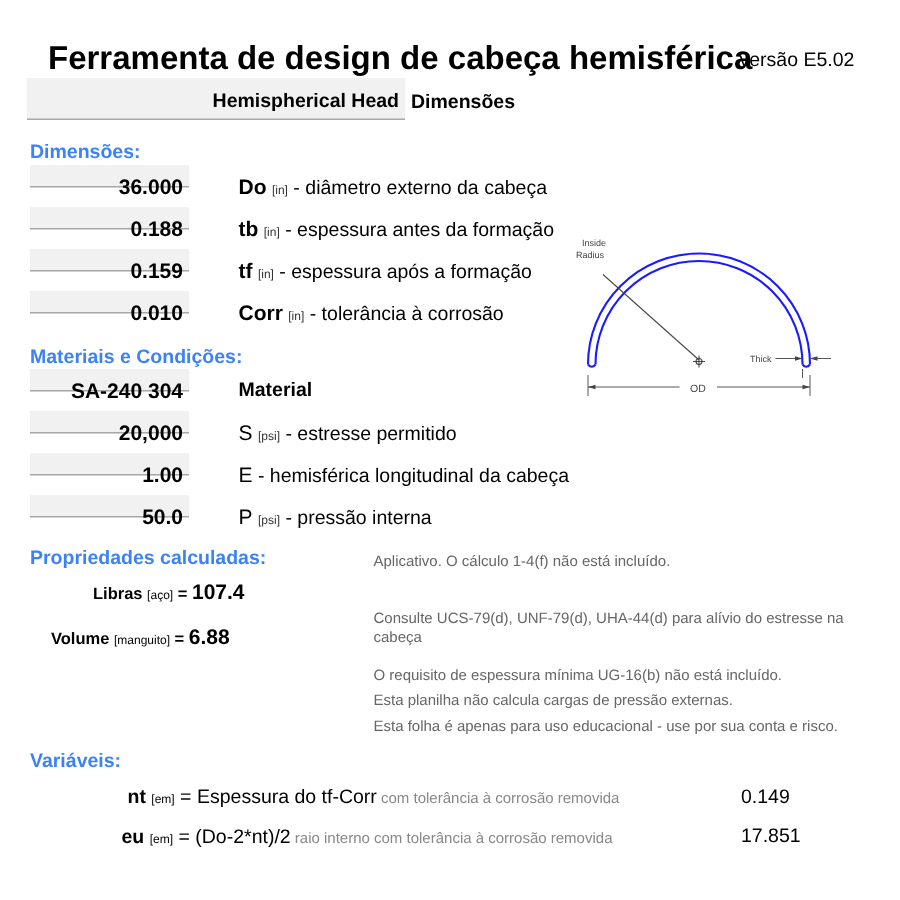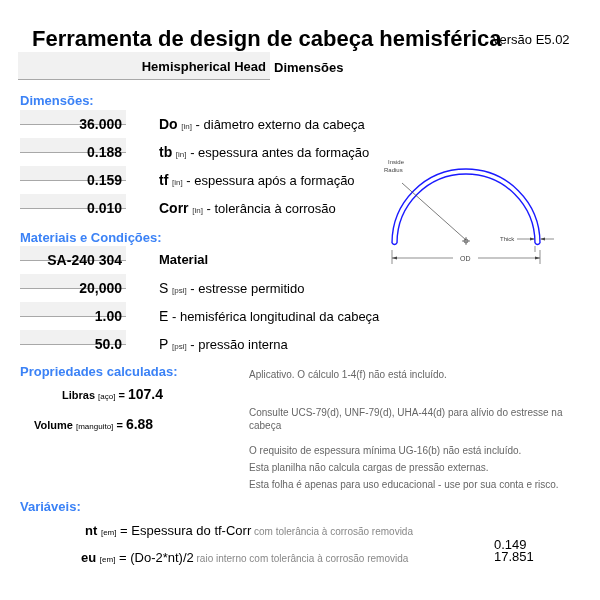--- a/index.html
+++ b/index.html
@@ -78,21 +78,21 @@
 <div class="note" style="top:444px">O requisito de espessura mínima UG-16(b) não está incluído.</div>
 <div class="note" style="top:461px">Esta planilha não calcula cargas de pressão externas.</div>
 <div class="note" style="top:478px">Esta folha é apenas para uso educacional - use por sua conta e risco.</div>
 
 <div class="section" style="top:499px">Variáveis:</div>
 
 <div class="var" style="left:85px; top:523px">
   <span class="sym">nt</span>
   <span class="unit">[em]</span><span> = </span><span>Espessura do tf-Corr</span><span class="hint"> com tolerância à corrosão removida</span>
 </div>
-<div class="varval" style="top:537px">0.149</div>
+<div class="varval" style="top:523px">0.149</div>
 
 <div class="var" style="left:81px; top:550px">
   <span class="sym">eu</span>
   <span class="unit">[em]</span><span> = </span><span>(Do-2*nt)/2</span><span class="hint"> raio interno com tolerância à corrosão removida</span>
 </div>
 <div class="varval" style="top:549px">17.851</div>
 
 <svg class="diagram" viewBox="0 0 190 130">
   <g>
     <path d="M 22 103 A 74 74 0 0 1 170 103" fill="none" stroke="#1a1aff" stroke-width="1.4"></path>

